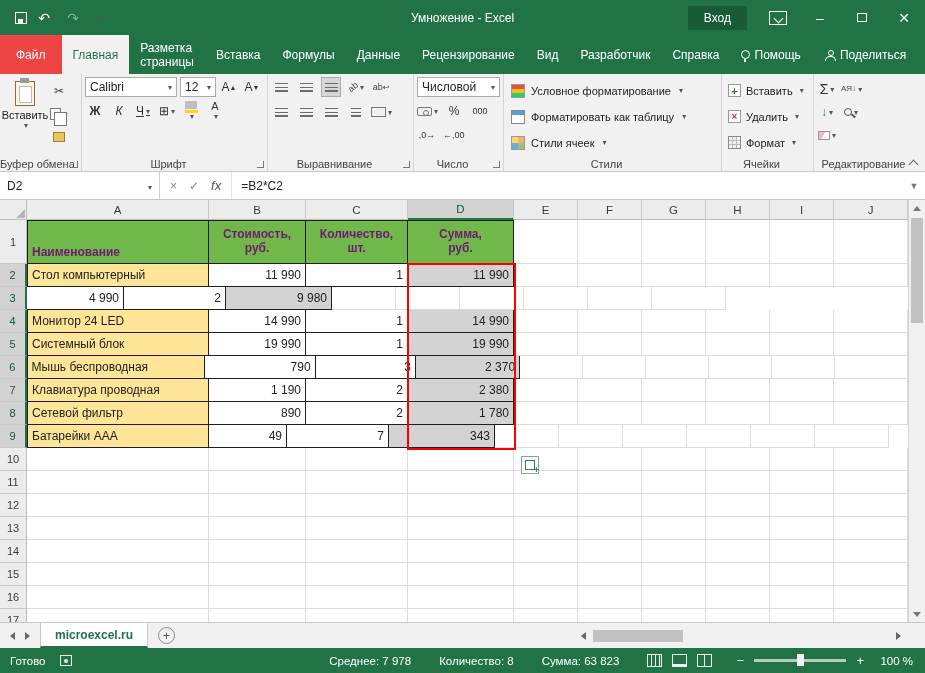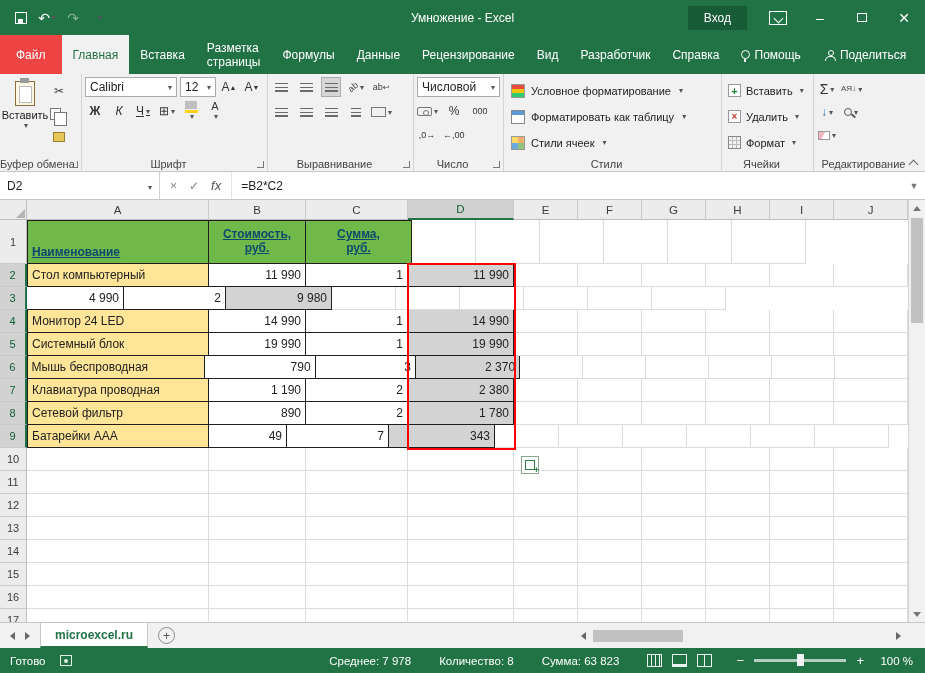--- a/index.html
+++ b/index.html
@@ -116,21 +116,21 @@
   .colhdrs { display:flex; height:20px; }
   .corner { width:27px; background:#ececec; border-right:1px solid #bdbdbd; border-bottom:1px solid #bdbdbd; position:relative; }
   .corner:after { content:""; position:absolute; right:1px; bottom:1px; width:0; height:0; border-left:9px solid transparent; border-bottom:9px solid #b5b5b5; }
   .colhdr { height:20px; background:#ececec; border-right:1px solid #c9c9c9; border-bottom:1px solid #bdbdbd; display:flex; align-items:center; justify-content:center; font-size:11.5px; color:#3c3c3c; }
   .colhdr.selhdr { background:#d2d2d2; border-bottom:2px solid #217346; color:#0e5c34; }
   .grow { display:flex; height:23px; }
   .grow.r1 { height:44px; }
   .rowhdr { width:27px; background:#ececec; border-right:1px solid #bdbdbd; border-bottom:1px solid #c9c9c9; display:flex; align-items:center; justify-content:center; font-size:11px; color:#3c3c3c; }
   .rowhdr.selhdr { background:#d2d2d2; border-right:2px solid #217346; color:#0e5c34; }
   .cell { border-right:1px solid #dcdcdc; border-bottom:1px solid #dcdcdc; display:flex; align-items:center; padding:0 4px; font-size:12px; overflow:hidden; white-space:nowrap; }
-  .cell.thead { background:#71b84a; color:#0c4a6e; font-weight:bold; justify-content:center; text-align:center; line-height:1.15; white-space:pre-line; border-right:1px solid #1f1f1f; border-bottom:1px solid #1f1f1f; border-top:1px solid #1f1f1f;text-decoration:underline; }
+  .cell.thead { background:#71b84a; color:#701a75; font-weight:bold; justify-content:center; text-align:center; line-height:1.15; white-space:pre-line; border-right:1px solid #1f1f1f; border-bottom:1px solid #1f1f1f; border-top:1px solid #1f1f1f; }
   .cell.thead.first { justify-content:flex-start; align-items:flex-end; text-align:left; padding-bottom:3px; white-space:nowrap; }
   .cell.tbl { border-right:1px solid #1f1f1f; border-bottom:1px solid #1f1f1f; }
   .cell.bl { border-left:1px solid #1f1f1f; }
   .cell.namecol { background:#ffe598; }
   .cell.num { justify-content:flex-end; }
   .cell.selcell { background:#d3d3d3; }
   .sel-red { position:absolute; left:407px; top:63px; width:109px; height:187px; border:2.5px solid #ff0000; pointer-events:none; }
   .filltag { position:absolute; left:521px; top:256px; width:18px; height:18px; background:#fff; border:1px solid #8aa98a; display:flex; align-items:center; justify-content:center; }
   .filltag .ft-in { width:10px; height:10px; border:1px solid #2e7d46; position:relative; }
   .filltag .ft-in:after { content:"+"; position:absolute; right:-5px; bottom:-6px; color:#2e7d46; font-size:9px; font-weight:bold; }
@@ -199,22 +199,22 @@
           <span class="maxbox"></span>
         </div>
       <div class="winbtn">✕</div>
     </div>
   </div>
 
   <div class="tabrow">
     <div class="tabs">
         <div class="tab file">Файл</div>
         <div class="tab active">Главная</div>
+        <div class="tab">Разметка страницы</div>
         <div class="tab">Вставка</div>
-        <div class="tab">Разметка страницы</div>
         <div class="tab">Формулы</div>
         <div class="tab">Данные</div>
         <div class="tab">Рецензирование</div>
         <div class="tab">Вид</div>
         <div class="tab">Разработчик</div>
         <div class="tab">Справка</div>
       </div>
     <div class="tabrow-right">
       <div class="tr-item">
         <span class="bulb"></span>
@@ -429,20 +429,22 @@
           <div class="colhdr" style="width: 64px;">H</div>
           <div class="colhdr" style="width: 64px;">I</div>
           <div class="colhdr" style="width: 74px;">J</div>
         </div>
       <div>
           <div class="grow r1">
             <div class="rowhdr">1</div>
             <div class="cell thead first bl" style="width: 182px;">Наименование</div>
             <div class="cell thead" style="width: 97px;">Стоимость,
 руб.</div>
+            <div class="cell thead" style="width: 102px;">Количество,
+шт.</div>
             <div class="cell thead" style="width: 106px;">Сумма,
 руб.</div>
             <div class="cell" style="width: 64px;"></div>
             <div class="cell" style="width: 64px;"></div>
             <div class="cell" style="width: 64px;"></div>
             <div class="cell" style="width: 64px;"></div>
             <div class="cell" style="width: 64px;"></div>
             <div class="cell" style="width: 74px;"></div>
           </div>
           <div class="grow">

